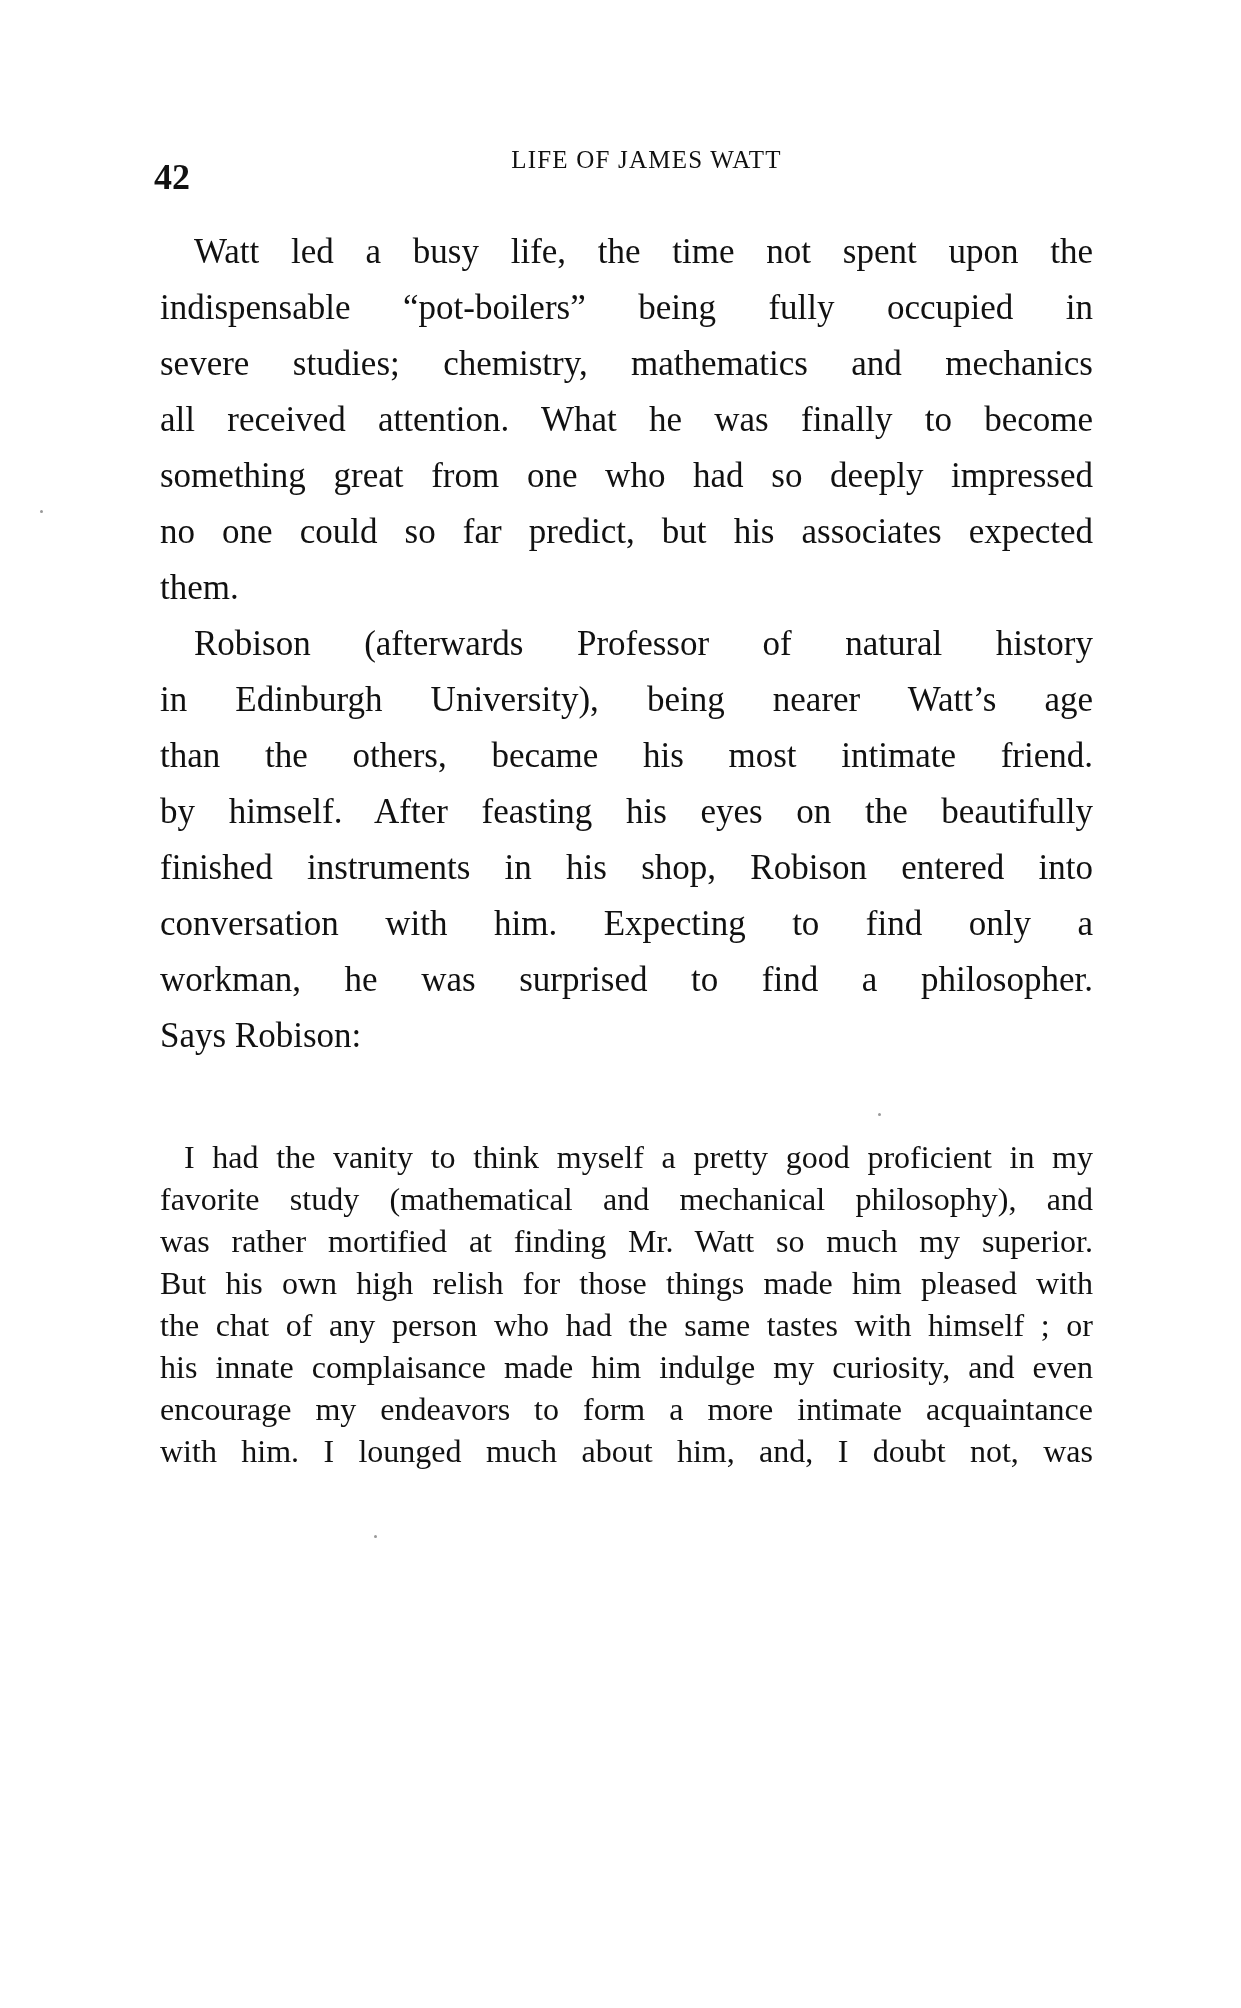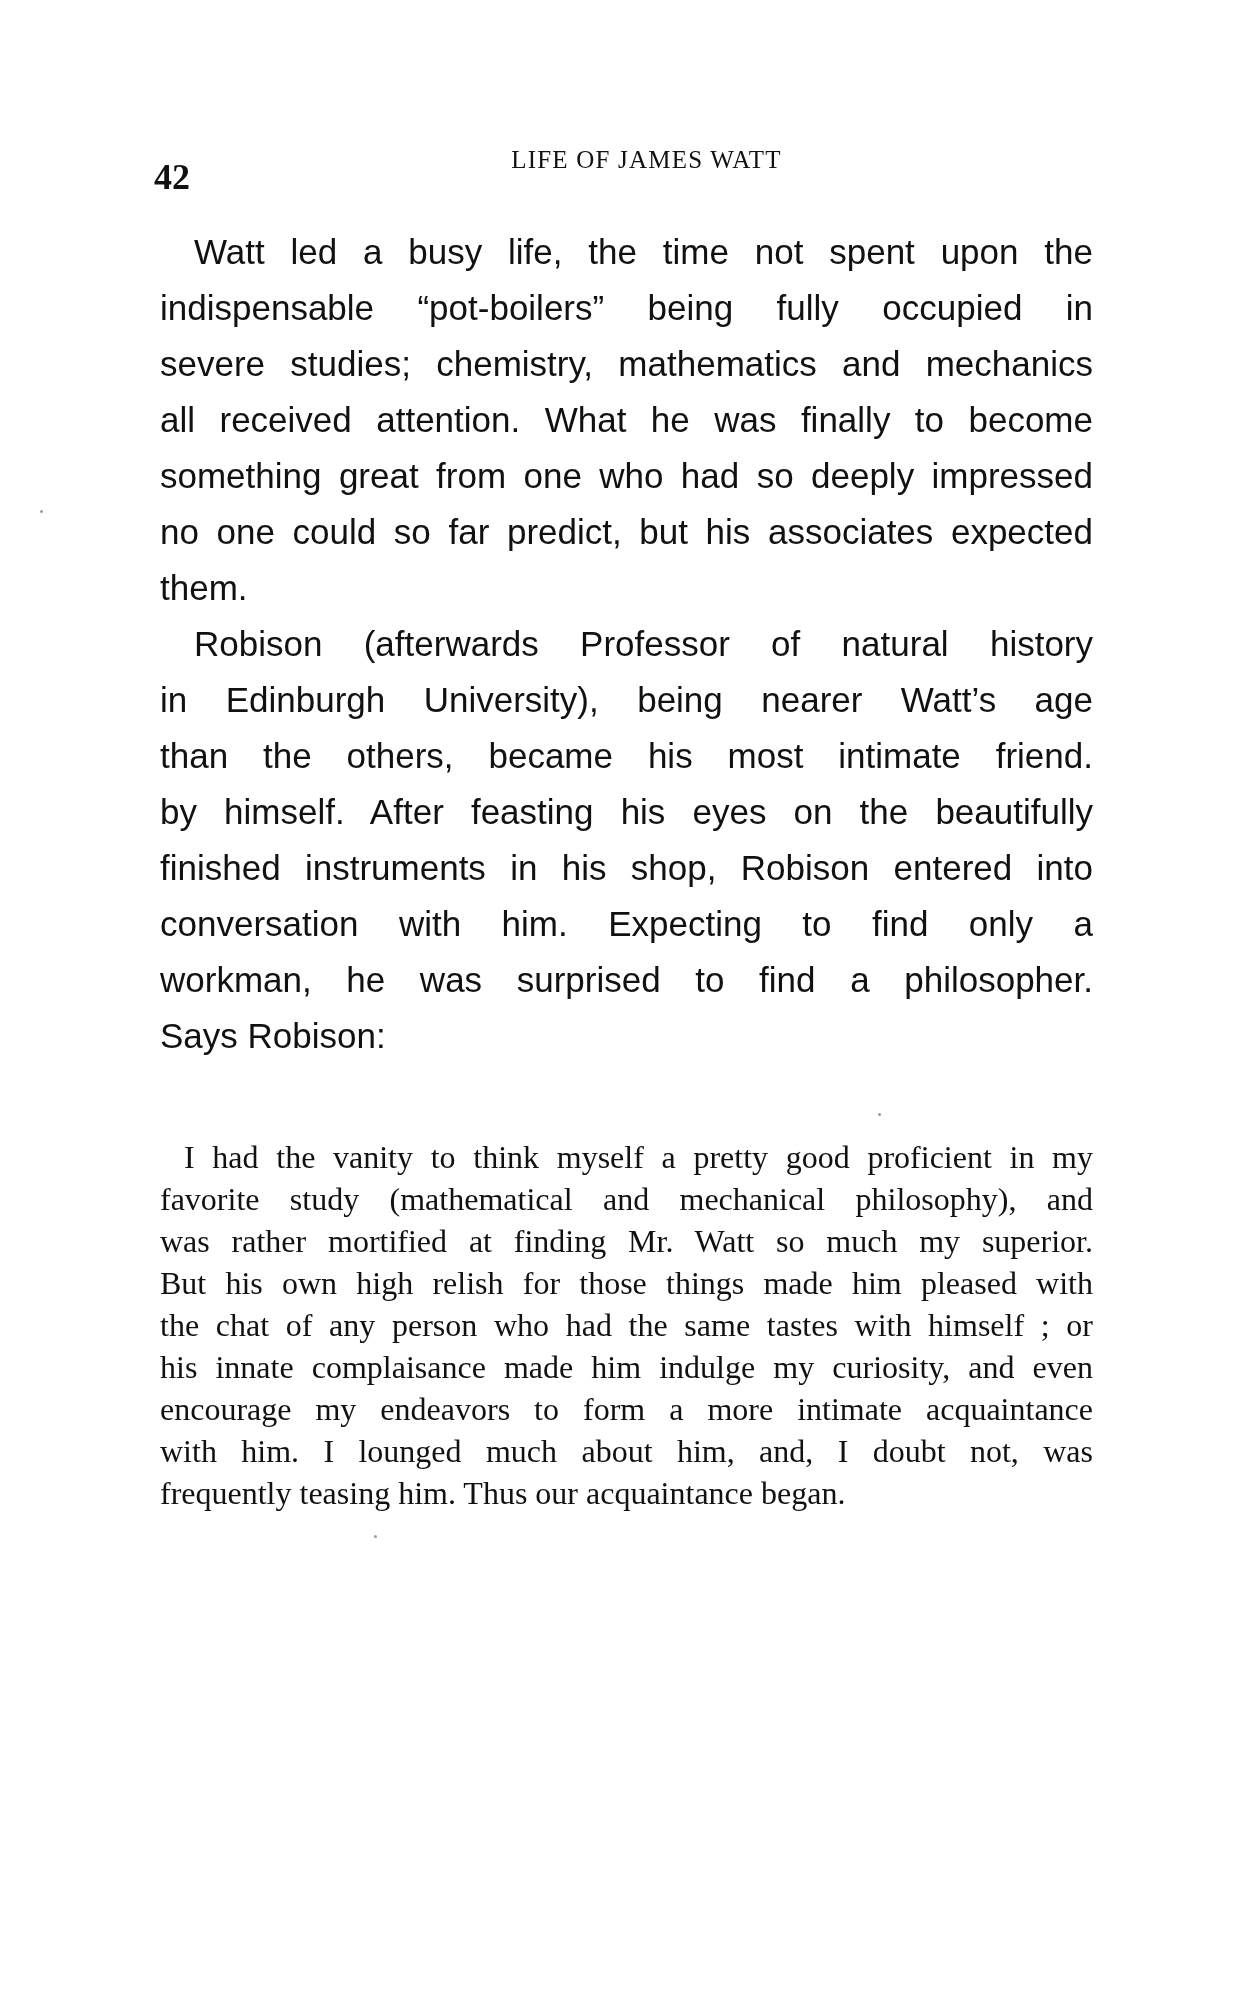--- a/index.html
+++ b/index.html
@@ -1,21 +1,21 @@
 <!DOCTYPE html>
 <html><head>
 <meta charset="utf-8">
 <style>
   html, body { margin: 0; padding: 0; background: #ffffff; }
   body { width: 1241px; height: 2008px; position: relative; overflow: hidden; color: #111; }
   .page { position: absolute; left: 0; top: 0; width: 1241px; height: 2008px; background: #fff; }
   .running-head { position: absolute; left: 160px; top: 146px; width: 933px; height: 50px; font-family: "Liberation Serif", "DejaVu Serif", serif; }
   .page-number { position: absolute; left: -6px; top: 10px; font-size: 36px; font-weight: bold; }
   .head-title { position: absolute; left: 0; right: 0; top: 0; text-align: center; font-size: 25px; letter-spacing: 1.2px; padding-left: 40px; }
-  .body-text { position: absolute; left: 160px; top: 224px; width: 933px; font-family: Liberation Sans, sans-serif; font-size: 35px; line-height: 56px; }
+  .body-text { position: absolute; left: 160px; top: 224px; width: 933px; font-family: Liberation Serif, serif; font-size: 35px; line-height: 56px; }
   .line { display: block; height: 56px; white-space: nowrap; text-align: justify; text-align-last: justify; }
   .line.last { text-align-last: left; }
   .line.indent { padding-left: 34px; }
   .quote { position: absolute; left: 160px; top: 1136px; width: 933px; font-family: "Liberation Serif", "DejaVu Serif", serif; font-size: 32px; line-height: 42px; }
   .qline { display: block; height: 42px; white-space: nowrap; text-align: justify; text-align-last: justify; }
   .qline.last { text-align-last: left; }
   .qline.indent { padding-left: 24px; }
   .speck { position: absolute; width: 3px; height: 3px; background: #999; border-radius: 50%; }
 </style>
 </head>
@@ -52,19 +52,18 @@
 
   <div class="quote">
     <span class="qline indent">I had the vanity to think myself a pretty good proficient in my</span>
     <span class="qline">favorite study (mathematical and mechanical philosophy), and</span>
     <span class="qline">was rather mortified at finding Mr. Watt so much my superior.</span>
     <span class="qline">But his own high relish for those things made him pleased with</span>
     <span class="qline">the chat of any person who had the same tastes with himself ; or</span>
     <span class="qline">his innate complaisance made him indulge my curiosity, and even</span>
     <span class="qline">encourage my endeavors to form a more intimate acquaintance</span>
     <span class="qline">with him.  I lounged much about him, and, I doubt not, was</span>
-    <span class="qline last">frequently teasing him.  Thus our acquaintance began.</span>
   </div>
 
   <span class="speck" style="left:40px; top:510px;"></span>
   <span class="speck" style="left:878px; top:1113px;"></span>
   <span class="speck" style="left:374px; top:1535px;"></span>
 </div>
 
 </body></html>

